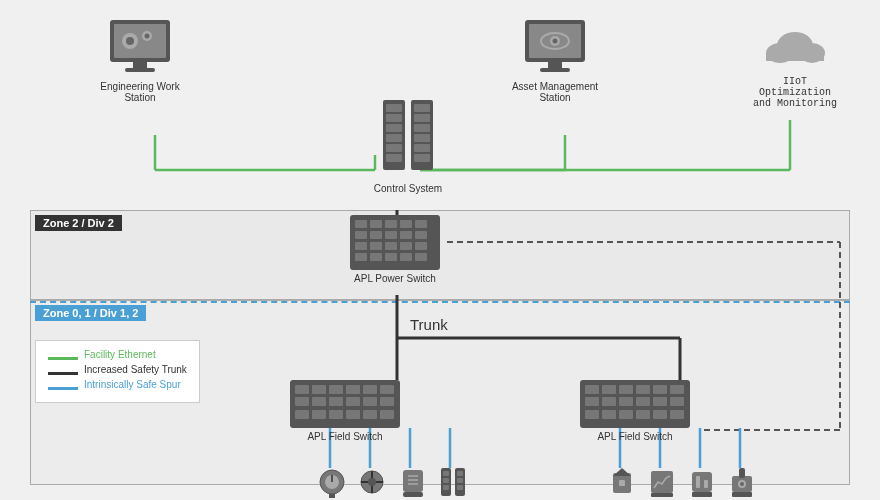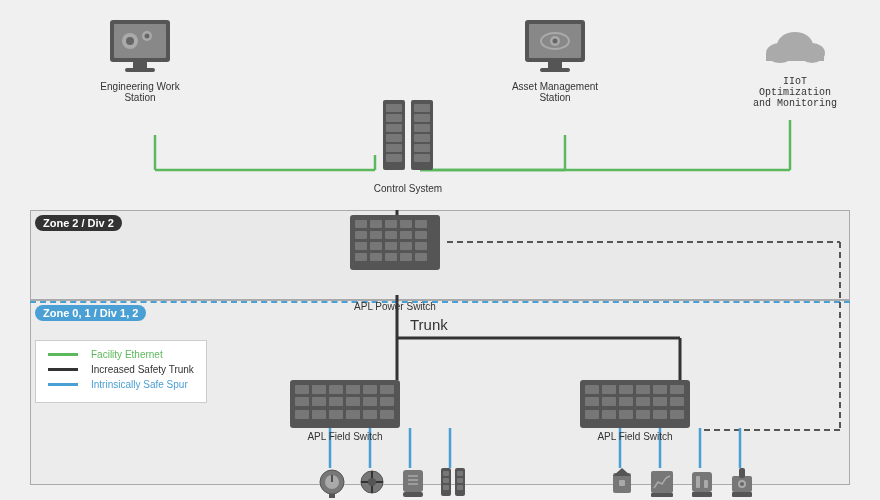--- a/index.html
+++ b/index.html
@@ -41,21 +41,20 @@
     }
 
     
     .zone-label {
       position: absolute;
       background: #333;
       color: white;
       padding: 2px 8px;
       font-size: 11px;
       font-weight: bold;
-      border-radius: 8px;
     }
     .zone2-label {
       top: 215px;
       left: 35px;
     }
     .zone01-label {
       top: 305px;
       left: 35px;
       background: #4a9fd4;
     }
@@ -102,23 +101,22 @@
       position: absolute;
       left: 35px;
       top: 340px;
       background: white;
       border: 1px solid #ccc;
       padding: 8px 12px;
       font-size: 10px;
     }
     .legend-item {
       display: flex;
-      align-items: center;
+      align-items: flex-end;
       margin-bottom: 4px;
-      gap: 7px;
     }
     .legend-line {
       width: 30px;
       height: 3px;
       margin-right: 6px;
     }
     .legend-dash {
       width: 30px;
       height: 3px;
       margin-right: 6px;
@@ -235,21 +233,21 @@
   <div class="device" style="left:745px; top:18px;font-family:Liberation Mono, monospace;">
     <svg width="70" height="55" viewBox="0 0 70 55">
       <ellipse cx="20" cy="35" rx="14" ry="10" fill="#aaa"></ellipse>
       <ellipse cx="35" cy="28" rx="18" ry="14" fill="#aaa"></ellipse>
       <ellipse cx="52" cy="35" rx="13" ry="10" fill="#aaa"></ellipse>
       <rect x="6" y="35" width="58" height="8" fill="#aaa"></rect>
     </svg>
     <div class="device-label" style="font-size:10px;">IIoT Optimization<br>and Monitoring</div>
   </div>
 
-  <div class="device" style="left:350px; top:215px;gap:28px;">
+  <div class="device" style="left:350px; top:215px;">
     <svg width="90" height="55" viewBox="0 0 90 55">
       <rect x="0" y="0" width="90" height="55" rx="3" fill="#555"></rect>
 
       <rect x="5" y="5" width="12" height="8" rx="1" fill="#777"></rect>
       <rect x="20" y="5" width="12" height="8" rx="1" fill="#777"></rect>
       <rect x="35" y="5" width="12" height="8" rx="1" fill="#777"></rect>
       <rect x="50" y="5" width="12" height="8" rx="1" fill="#777"></rect>
       <rect x="65" y="5" width="12" height="8" rx="1" fill="#777"></rect>
       <rect x="5" y="16" width="12" height="8" rx="1" fill="#777"></rect>
       <rect x="20" y="16" width="12" height="8" rx="1" fill="#777"></rect>

